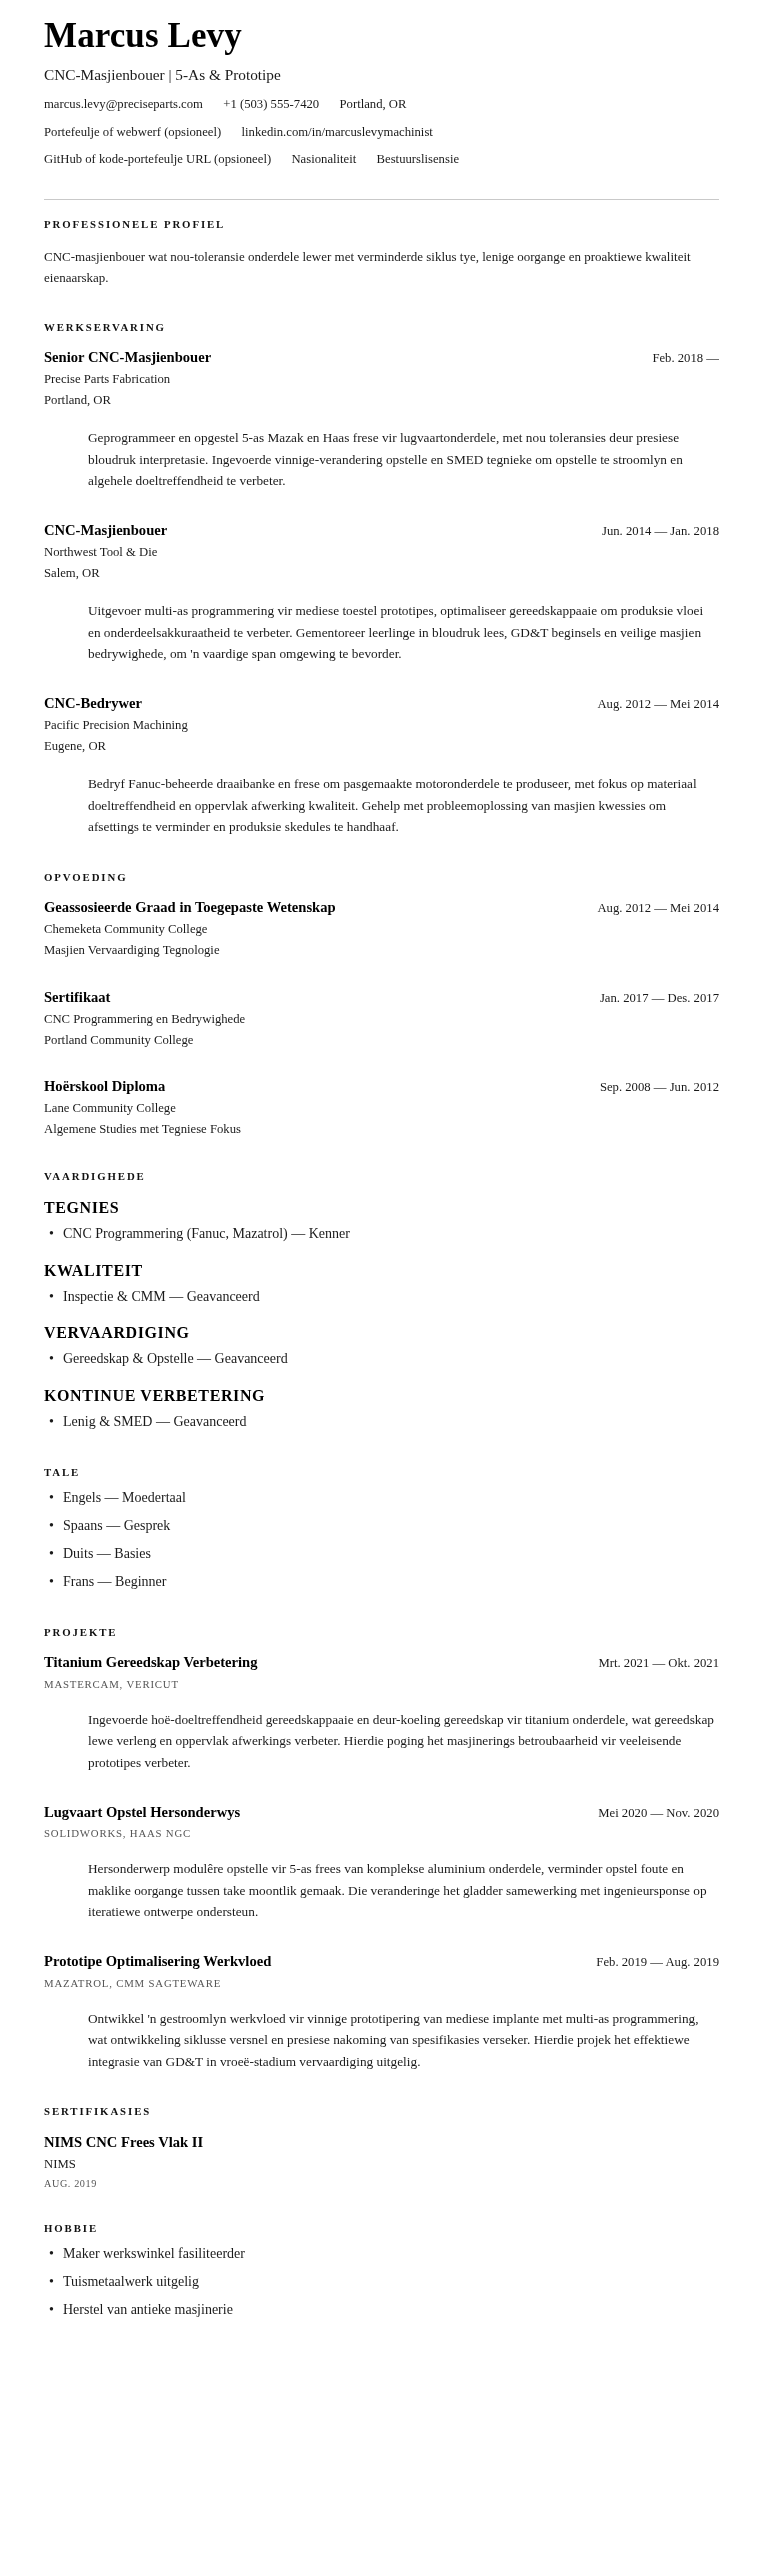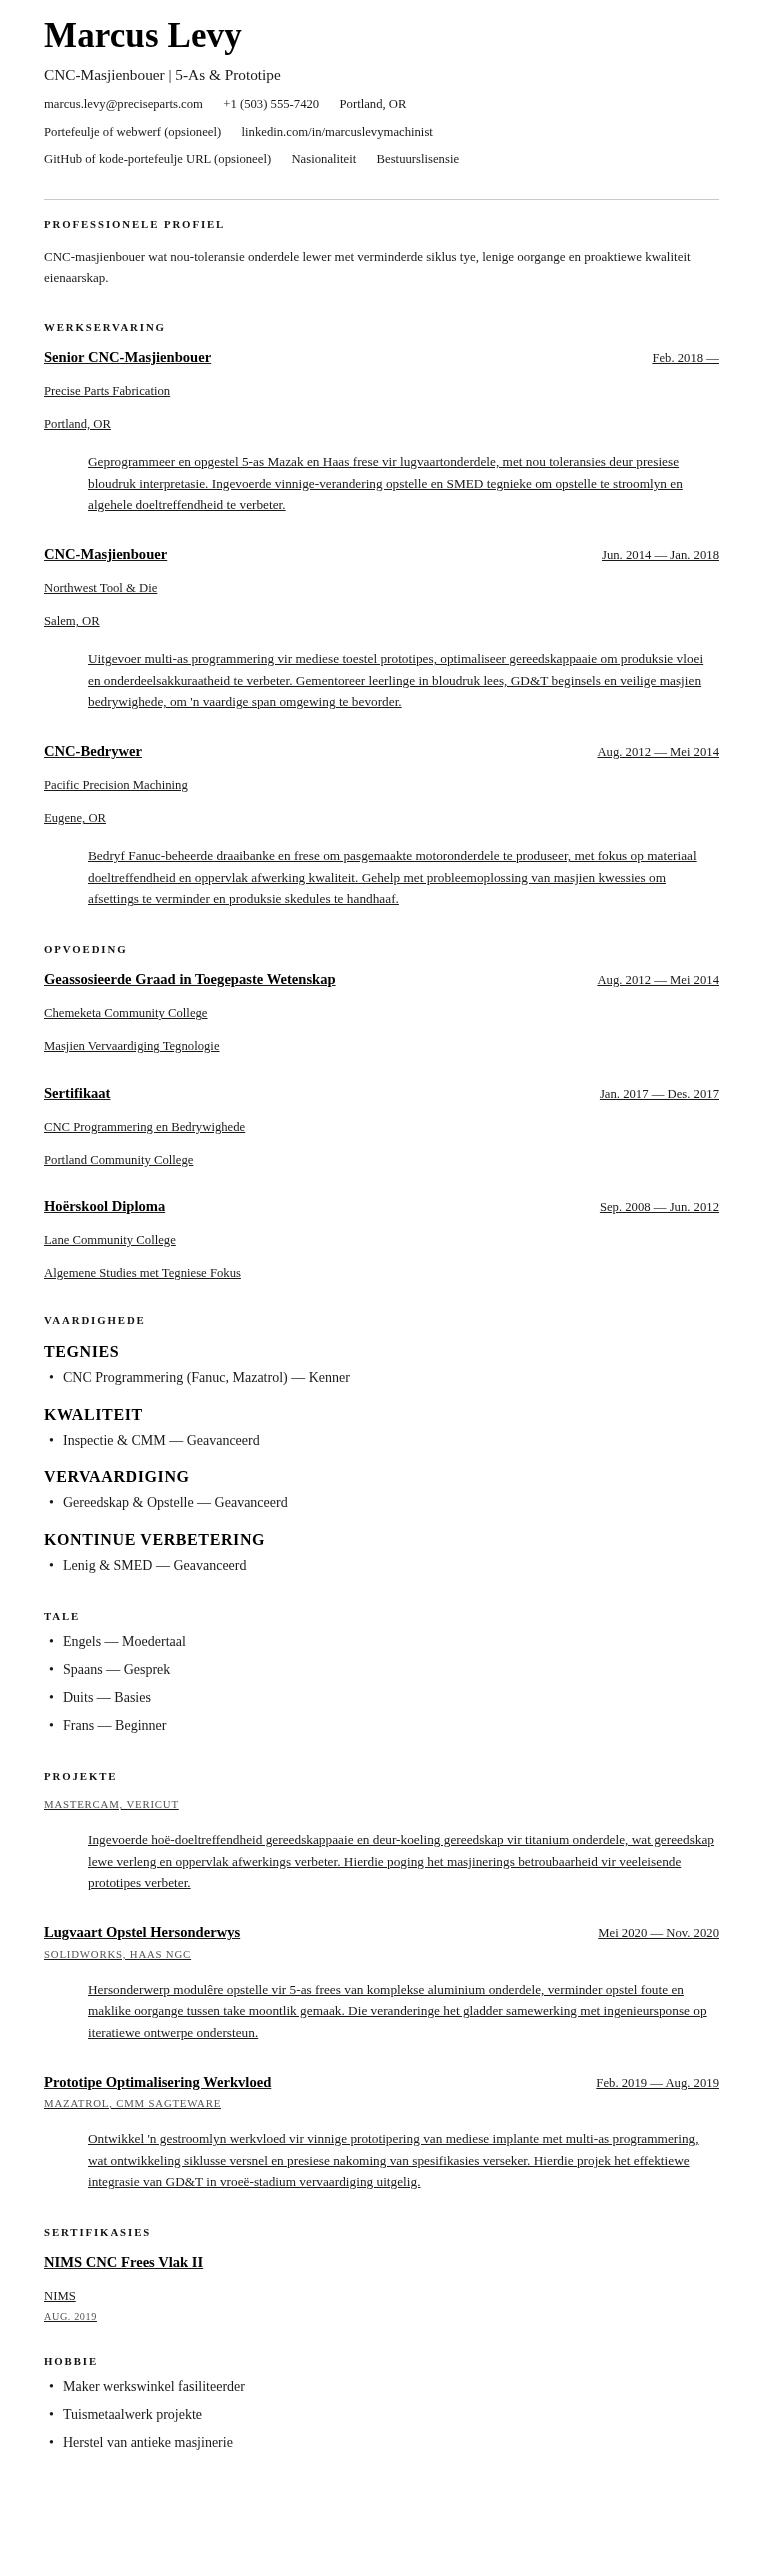--- a/index.html
+++ b/index.html
@@ -17,26 +17,26 @@
   .contact-row span { white-space:nowrap; }
 
   .rule { border:0; border-top:0.6px solid #c9c9c9; margin:32px 0 0 0; }
 
   .section { margin-top:33px; }
   .section.first { margin-top:18px; }
   .section-heading { font-size:10.8px; font-weight:700; letter-spacing:1.9px; color:#111; }
 
   .profile-text { font-size:13px; line-height:1.62; margin-top:15.3px; }
 
-  .entry { margin-top:16.5px;text-decoration:underline; }
+  .entry { margin-top:16.5px; }
   .entry + .entry { margin-top:30.5px; }
   .entry-head { display:flex; justify-content:space-between; align-items:baseline; gap:15.3px; }
   .entry-title { font-size:14.6px; font-weight:700; color:#000; }
   .entry-dates { font-size:12.7px; white-space:nowrap; }
-  .entry-line { font-size:12.7px; margin-top:18px; }
+  .entry-line { font-size:12.7px; margin-top:6px; }
   .entry-desc { font-size:13.3px; line-height:1.62; margin-top:19px;margin-left:44px; }
 
   .tools { font-size:10.8px; letter-spacing:0.8px; color:#555; margin-top:6.4px; }
   .cert-date { font-size:10.2px; letter-spacing:0.6px; color:#555; margin-top:6.4px; }
 
   ul.plain { list-style:none; margin-top:9px; }
   ul.plain li { position:relative; padding-left:19px; margin-top:6.4px; font-size:14px; line-height:1.55; }
   ul.plain li::before { content:"\2022"; position:absolute; left:5.1px; }
 
   .skill-cat { margin-top:16.5px; }
@@ -178,20 +178,24 @@
       <li>Spaans — Gesprek</li>
       <li>Duits — Basies</li>
       <li>Frans — Beginner</li>
     </ul>
   </section>
 
   <section class="section">
     <h2 class="section-heading">PROJEKTE</h2>
 
     <div class="entry">
+      <div class="entry-head">
+        <span class="entry-title">Titanium Gereedskap Verbetering</span>
+        <span class="entry-dates">Mrt. 2021 — Okt. 2021</span>
+      </div>
       <div class="tools">MASTERCAM, VERICUT</div>
       <p class="entry-desc">Ingevoerde hoë-doeltreffendheid gereedskappaaie en deur-koeling gereedskap vir titanium onderdele, wat gereedskap lewe verleng en oppervlak afwerkings verbeter. Hierdie poging het masjinerings betroubaarheid vir veeleisende prototipes verbeter.</p>
     </div>
 
     <div class="entry">
       <div class="entry-head">
         <span class="entry-title">Lugvaart Opstel Hersonderwys</span>
         <span class="entry-dates">Mei 2020 — Nov. 2020</span>
       </div>
       <div class="tools">SOLIDWORKS, HAAS NGC</div>
@@ -216,19 +220,19 @@
       </div>
       <div class="entry-line">NIMS</div>
       <div class="cert-date">AUG. 2019</div>
     </div>
   </section>
 
   <section class="section">
     <h2 class="section-heading">HOBBIE</h2>
     <ul class="plain">
       <li>Maker werkswinkel fasiliteerder</li>
-      <li>Tuismetaalwerk projekte</li>
+      <li>Tuismetaalwerk uitgelig</li>
       <li>Herstel van antieke masjinerie</li>
     </ul>
   </section>
 
 </div>
 
 
 </body></html>

